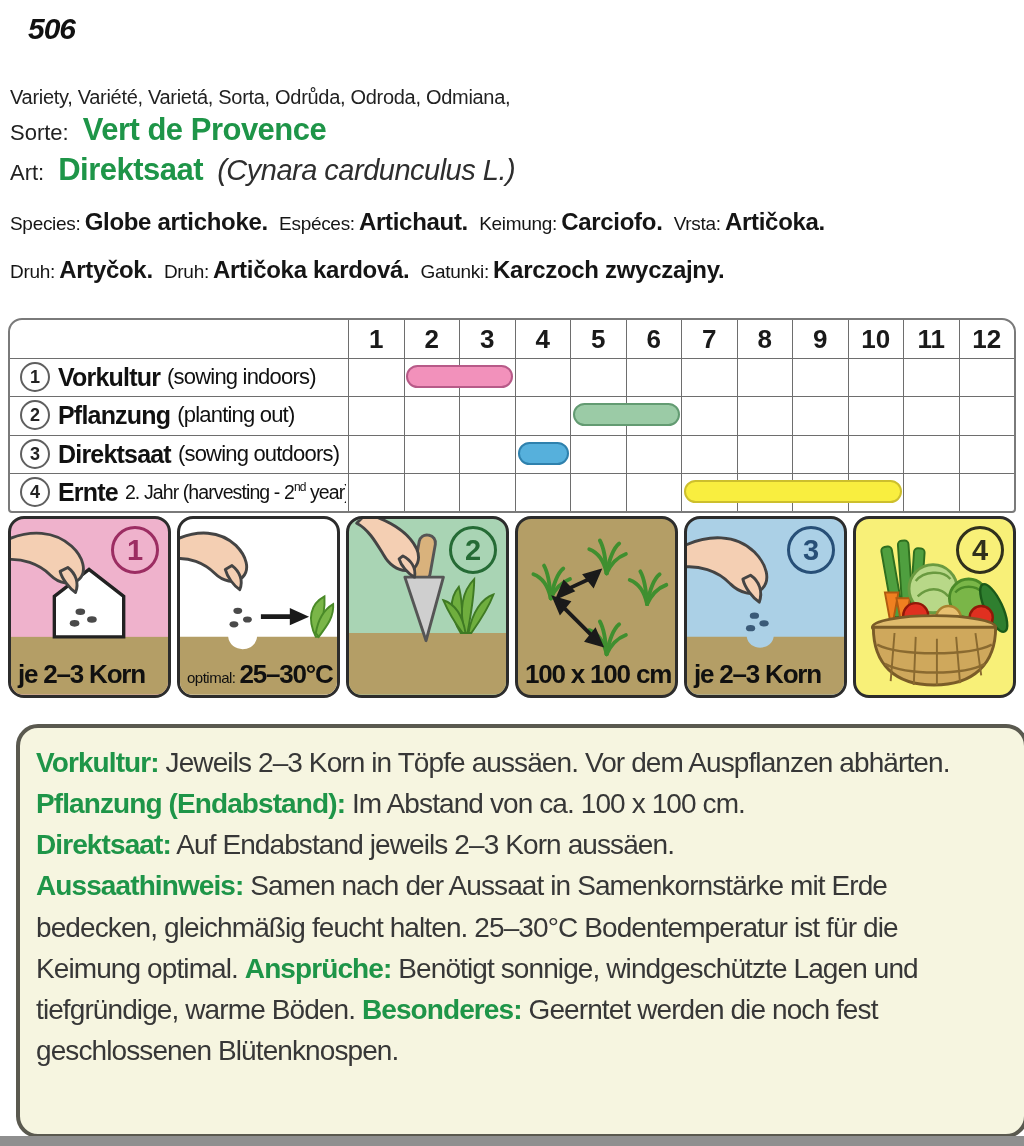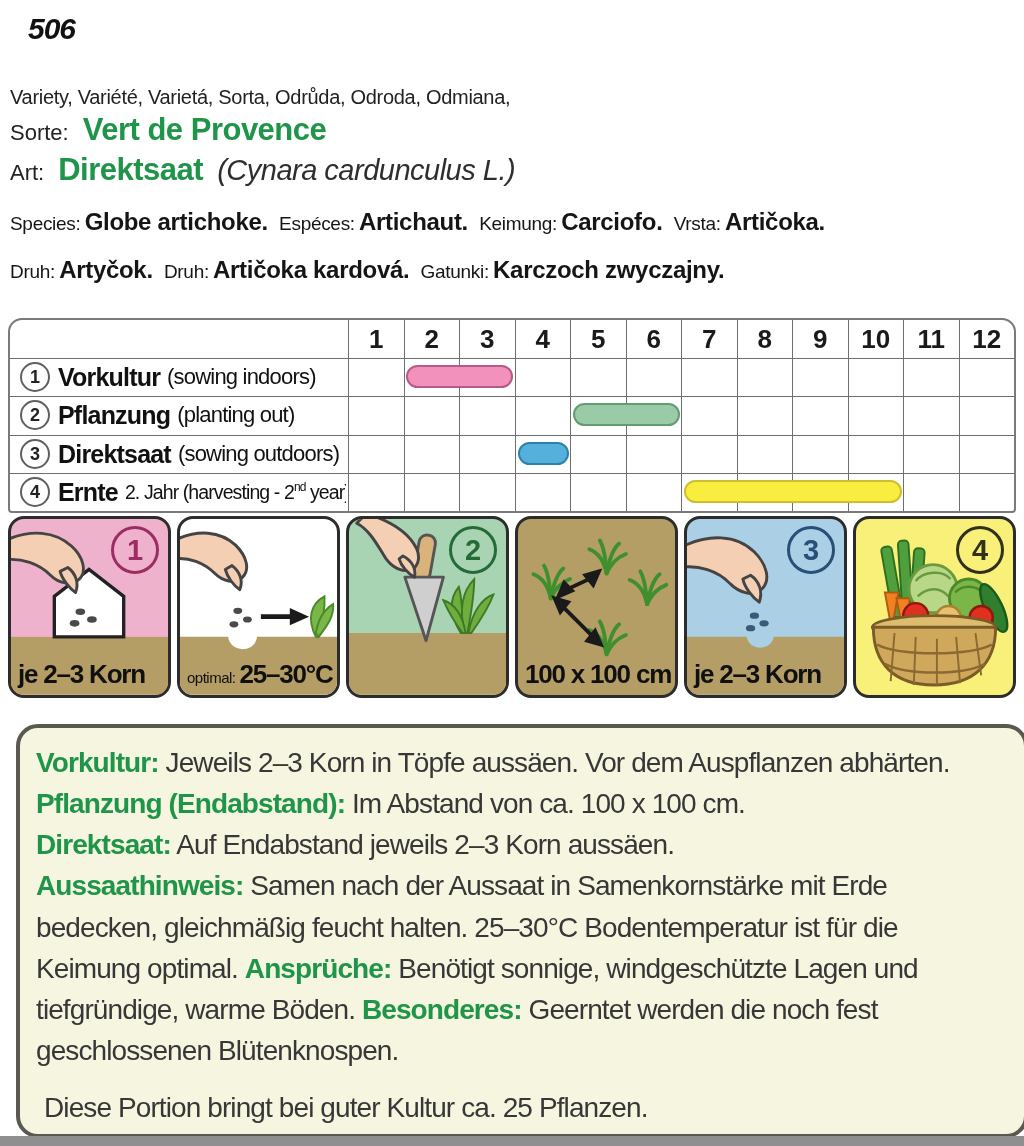--- a/index.html
+++ b/index.html
@@ -320,17 +320,16 @@
       </svg>
       <div class="pnum" style="color: rgb(48, 48, 28); border-color: rgb(48, 48, 28);">4</div>
     </div>
   </div>
 
   <div class="box">
     <p><span class="g">Vorkultur:</span><span> Jeweils 2–3 Korn in Töpfe aussäen. Vor dem Auspflanzen abhärten.</span></p>
     <p><span class="g">Pflanzung (Endabstand):</span><span> Im Abstand von ca. 100 x 100 cm.</span></p>
     <p><span class="g">Direktsaat:</span><span> Auf Endabstand jeweils 2–3 Korn aussäen.</span></p>
     <p><span class="g">Aussaathinweis:</span><span> Samen nach der Aussaat in Samenkornstärke mit Erde bedecken, gleichmäßig feucht halten. 25–30°C Bodentemperatur ist für die Keimung optimal. </span><span class="g">Ansprüche:</span><span> Benötigt sonnige, windgeschützte Lagen und tiefgründige, warme Böden. </span><span class="g">Besonderes:</span><span> Geerntet werden die noch fest geschlossenen Blütenknospen.</span></p>
-    <p class="l5"><span>Diese Portion bringt bei guter Kultur ca. 25 Pflanzen.</span></p>
   </div>
 
   <div class="bottomstrip"></div>
 </div>
 
 </body></html>

